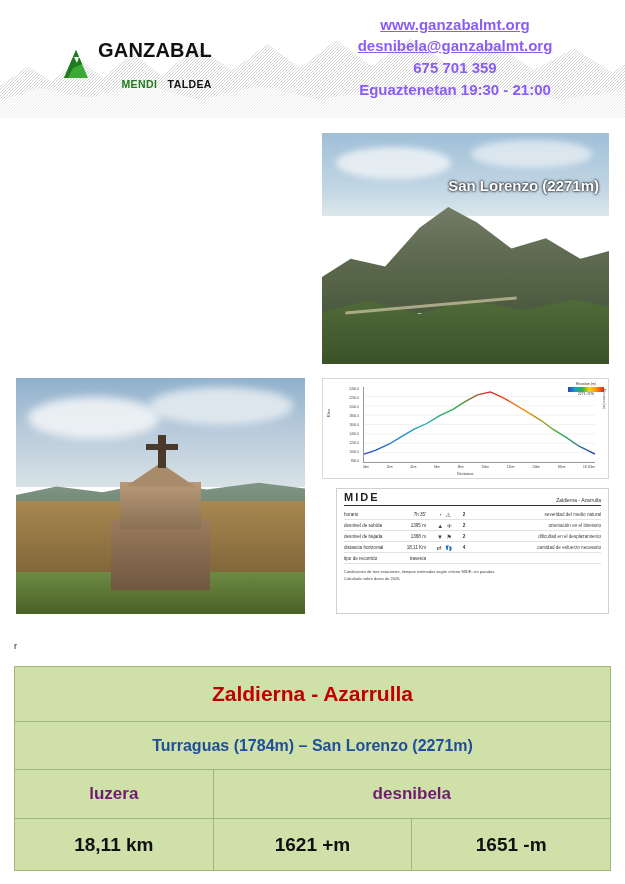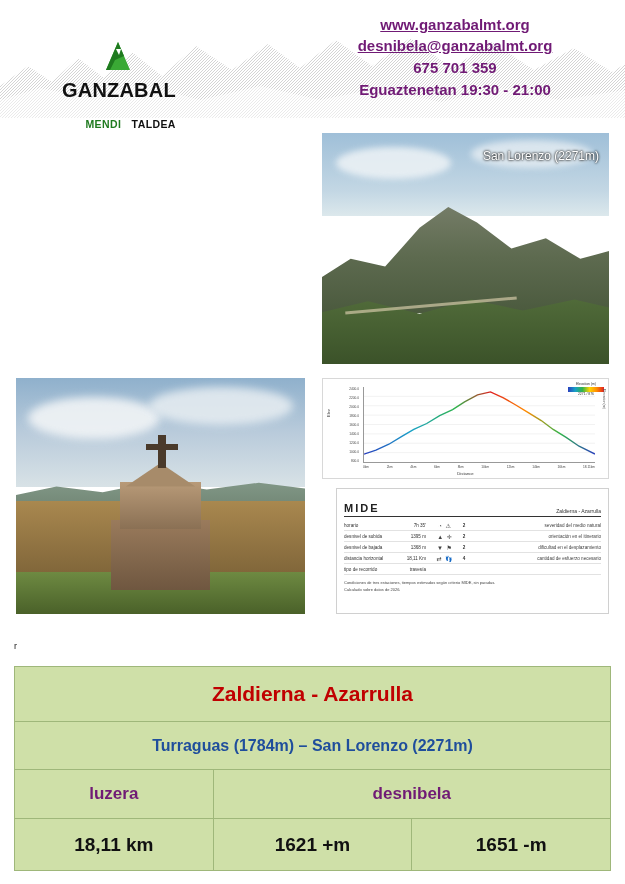--- a/index.html
+++ b/index.html
@@ -27,21 +27,20 @@
     position: absolute;
     left: 0; top: 0;
     width: 625px; height: 122px;
   }
   .logo-block {
     position: absolute;
     left: 62px; top: 40px;
     display: flex;
     align-items: center;
     gap: 6px;
-    flex-direction: column;
   }
   .logo-mark {
     width: 30px; height: 34px;
     position: relative;
   }
   .logo-text {
     line-height: 1;
   }
   .logo-name {
     font-size: 20px;
@@ -62,21 +61,21 @@
   .contact {
     position: absolute;
     left: 300px; top: 16px;
     width: 310px;
     text-align: center;
     color: #18711f;
     font-weight: bold;
   }
   .contact a, .contact div {
     display: block;
-    color: #701a75;
+    color: #8b5cf6;
     text-decoration: none;
   }
   .contact .line1 { font-size: 15px; text-decoration: underline; margin-bottom: 4px; }
   .contact .line2 { font-size: 15px; text-decoration: underline; margin-bottom: 5px; }
   .contact .line3 { font-size: 15px; margin-bottom: 5px; }
   .contact .line4 { font-size: 15px; }
 
   
   .grid {
     position: absolute;
@@ -90,24 +89,25 @@
   }
   .cell.p1 { left: 0px;   top: 0px;   width: 293px; height: 235px; }
   .cell.p2 { left: 306px; top: 0px;   width: 291px; height: 235px; }
   .cell.p3 { left: 0px;   top: 245px; width: 293px; height: 240px; }
   .cell.p4 { left: 306px; top: 245px; width: 291px; height: 105px; background:#ffffff; }
   .cell.p5 { left: 320px; top: 355px; width: 277px; height: 130px; background:#ffffff; }
 
   .photo-caption {
     position: absolute;
     color: #ffffff;
-    font-size: 12px;
-    font-weight: normal;
+    font-size: 15px;
+    font-weight: bold;
     text-shadow: 0 0 3px rgba(0,0,0,0.85), 0 0 2px rgba(0,0,0,0.9);
     z-index: 5;
+    margin-top: 28px;
   }
   .cap1 { left: 26px; top: 61px; }
   .cap2 { right: 10px; top: 16px; }
 
   
   .ph1-sky { position:absolute; left:0; top:0; width:100%; height:34%;
     background: linear-gradient(180deg,#a9c4da 0%, #c6d6e2 55%, #dfe6e6 100%); }
   .ph1-far { position:absolute; left:0; top:24%; width:100%; height:22%;
     background: linear-gradient(180deg,#7c8f82 0%, #61755f 100%);
     clip-path: polygon(0% 60%,8% 40%,18% 52%,30% 28%,42% 44%,55% 22%,68% 40%,80% 26%,92% 44%,100% 34%,100% 100%,0% 100%); }
@@ -202,21 +202,21 @@
   .plot {
     position:absolute; left:40px; top:8px; width:232px; height:76px;
     border-left:0.6px solid #999; border-bottom:0.6px solid #999;
   }
   .plot svg { width:100%; height:100%; display:block; }
 
   
   .midebox {
     position:absolute; left:0; top:0; width:100%; height:100%;
     background:#ffffff; border:1px solid #d0d0d0;
-    padding:13px 7px;
+    padding:2px 7px;
   }
   .mide-head {
     display:flex; justify-content:space-between; align-items:flex-end;
     border-bottom:1.2px solid #333; padding-bottom:2px;
   }
   .mide-logo { font-size:11px; font-weight:bold; letter-spacing:2px; color:#222; }
   .mide-route { font-size:5px; color:#333; }
   .mide-rows { margin-top:3px; }
   .mide-row {
     display:flex; align-items:center;

